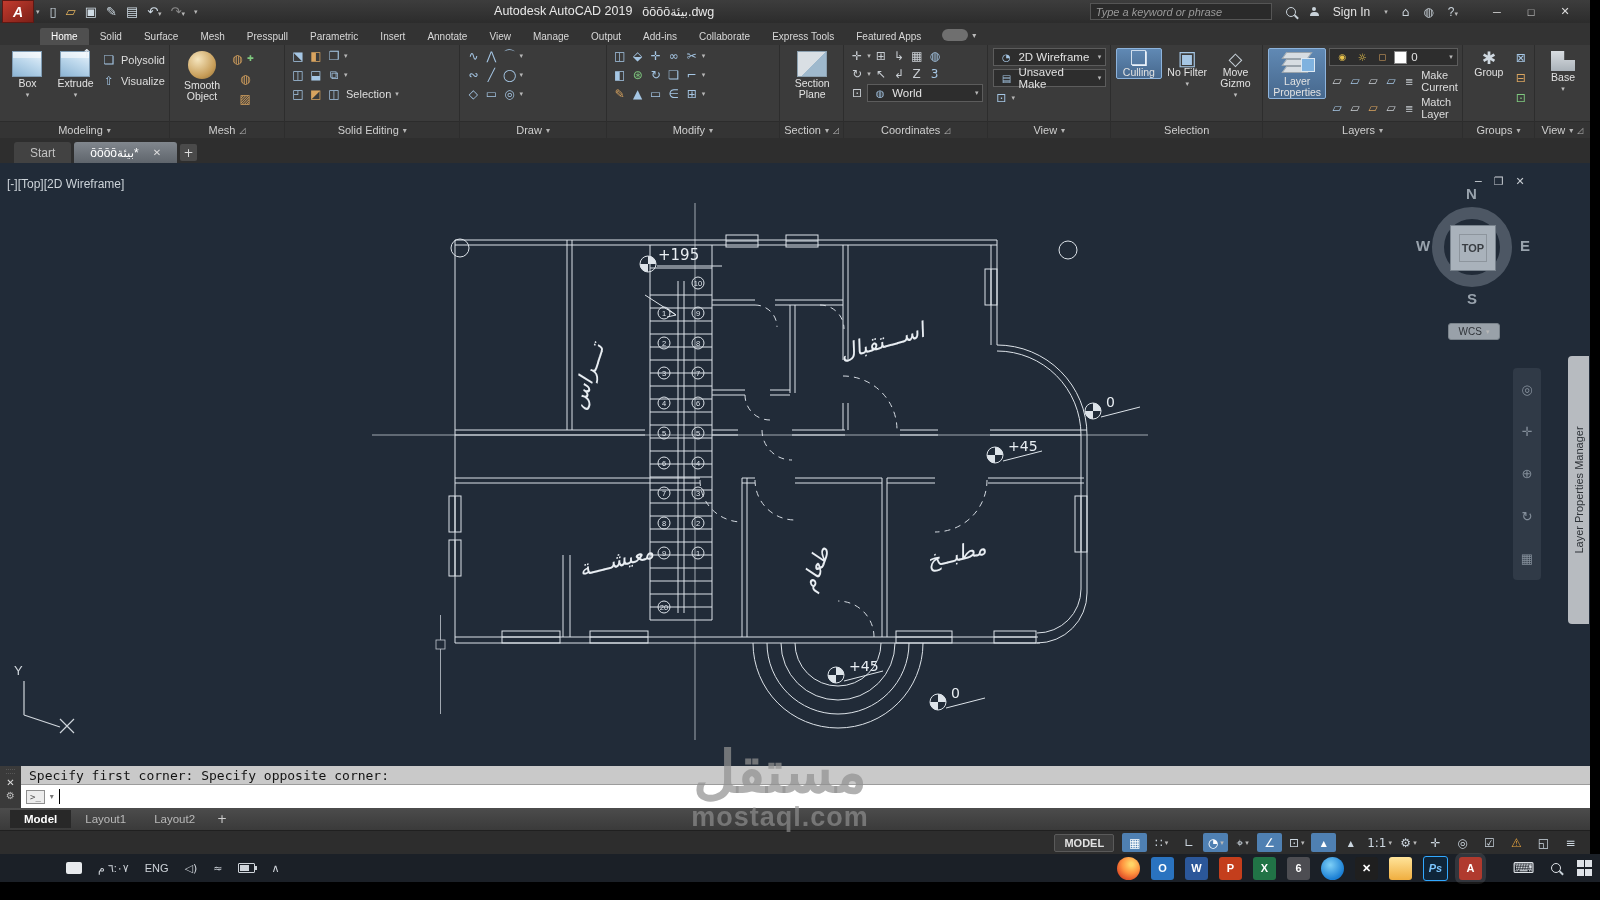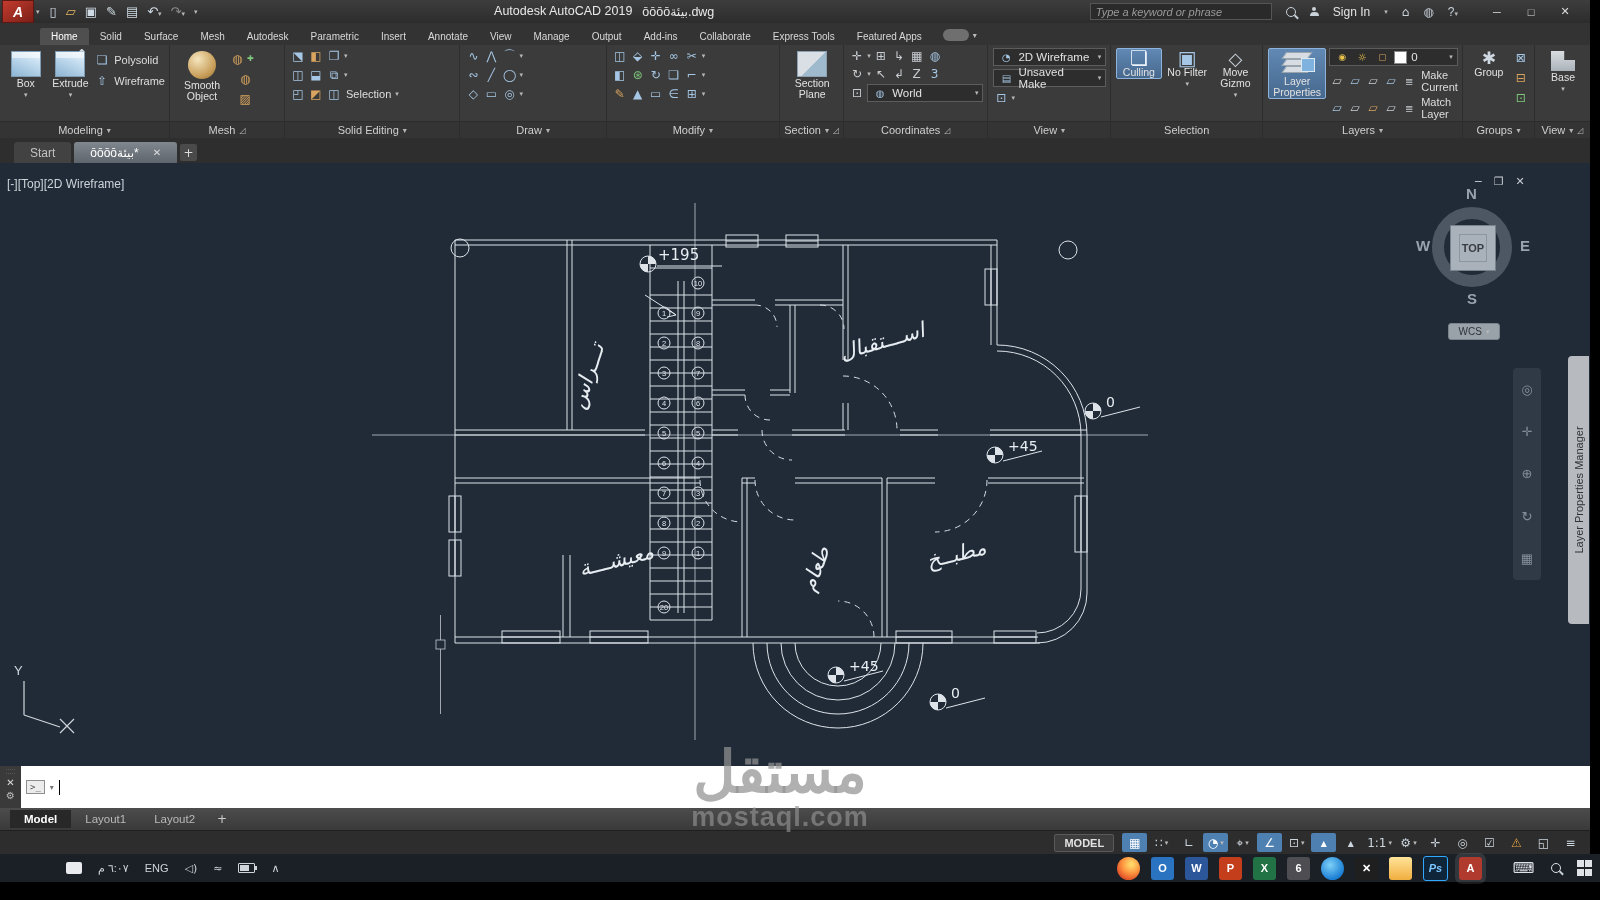--- a/index.html
+++ b/index.html
@@ -178,21 +178,21 @@
       </div>
     </div>
   </div>
 
   <div class="rtabs" data-name="ribbon-tab-bar">
     <div id="ribbon-tabs" style="display:flex;align-items:flex-end;">
         <span class="rtab active" data-name="ribbon-tab-home">Home</span>
         <span class="rtab" data-name="ribbon-tab-solid">Solid</span>
         <span class="rtab" data-name="ribbon-tab-surface">Surface</span>
         <span class="rtab" data-name="ribbon-tab-mesh">Mesh</span>
-        <span class="rtab" data-name="ribbon-tab-visualize">Autodesk</span>
+        <span class="rtab" data-name="ribbon-tab-visualize">Presspull</span>
         <span class="rtab" data-name="ribbon-tab-parametric">Parametric</span>
         <span class="rtab" data-name="ribbon-tab-insert">Insert</span>
         <span class="rtab" data-name="ribbon-tab-annotate">Annotate</span>
         <span class="rtab" data-name="ribbon-tab-view">View</span>
         <span class="rtab" data-name="ribbon-tab-manage">Manage</span>
         <span class="rtab" data-name="ribbon-tab-output">Output</span>
         <span class="rtab" data-name="ribbon-tab-add-ins">Add-ins</span>
         <span class="rtab" data-name="ribbon-tab-collaborate">Collaborate</span>
         <span class="rtab" data-name="ribbon-tab-express-tools">Express Tools</span>
         <span class="rtab" data-name="ribbon-tab-featured-apps">Featured Apps</span>
@@ -217,21 +217,21 @@
             <span>Extrude</span>
             <span class="car ico">▾</span>
         </div>
         <div class="col" style="gap:6px;padding-top:4px;">
           <div class="tbtn" data-name="polysolid-button">
               <span class="si">❏</span>
               <span>Polysolid</span>
             </div>
           <div class="tbtn" data-name="presspull-button">
               <span class="si">⇧</span>
-              <span>Wireframe</span>
+              <span>Visualize</span>
             </div>
         </div>
       </div>
       <div class="p-label" data-name="panel-label-modeling">
           <span>Modeling</span>
           <span class="car ico">▾</span>
         </div>
     </div>
 
     <div class="panel" style="width:118px" data-name="panel-mesh">
@@ -771,20 +771,23 @@
     </div>
   </div>
 
   <div class="cmd" data-name="command-line">
     <div class="cmdcol">
       <div class="grip" data-name="command-grip-icon">·····<br>·····</div>
       <span class="ico" data-name="command-close-icon">✕</span>
       <span class="ico" style="color:#bbb" data-name="command-customize-icon">⚙</span>
     </div>
     <div class="cmdmain">
+      <div class="cmdhist" data-name="command-history">
+          <span>Specify first corner: Specify opposite corner:</span>
+        </div>
       <div class="cmdin" data-name="command-input">
         <span class="badge" data-name="command-badge">&gt;_</span>
         <span class="badge-car ico" data-name="recent-commands-icon">▾</span>
         <span class="caret" data-name="command-caret"></span>
       </div>
     </div>
   </div>
 
   <div class="ltabs" data-name="layout-tab-bar">
     <div class="ltab active" data-name="layout-tab-model">Model</div>

